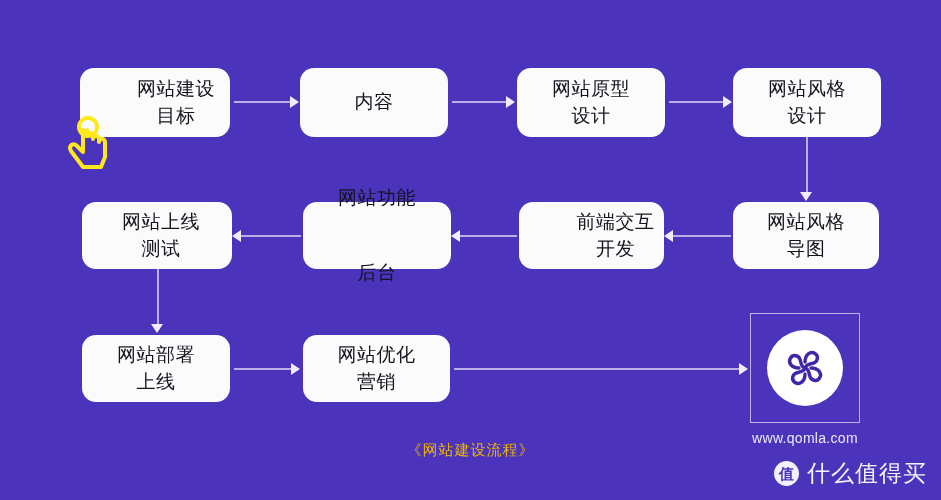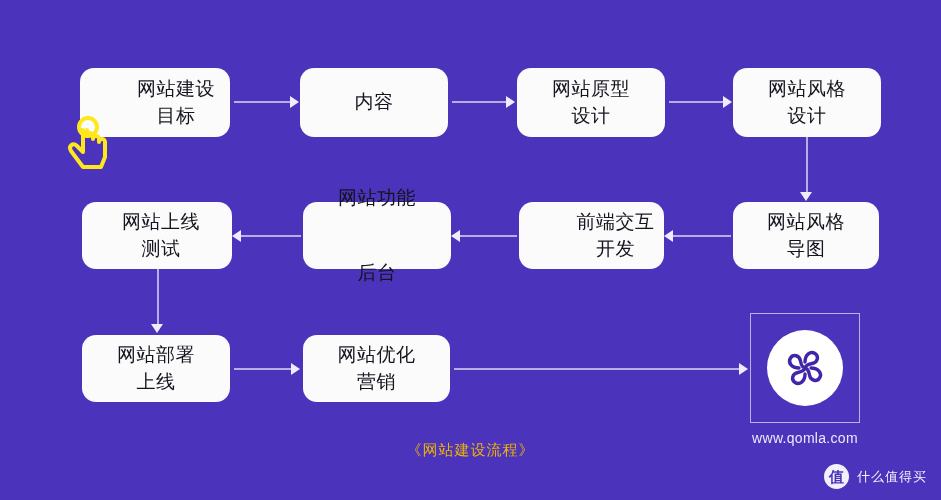--- a/index.html
+++ b/index.html
@@ -153,21 +153,21 @@
     color: #4c33bc;
     font-size: 15px;
     font-weight: 700;
     display: flex;
     align-items: center;
     justify-content: center;
     line-height: 1;
   }
   #wm-text {
     color: #f4f2fc;
-    font-size: 13px;
+    font-size: 23px;
     letter-spacing: 1px;
     font-weight: 500;
   }
 </style>
 </head>
 <body>
 
 <div id="stage">
 
   <div class="conn-line conn-h" style="left:234px; top:101px; width:56px;"></div>

